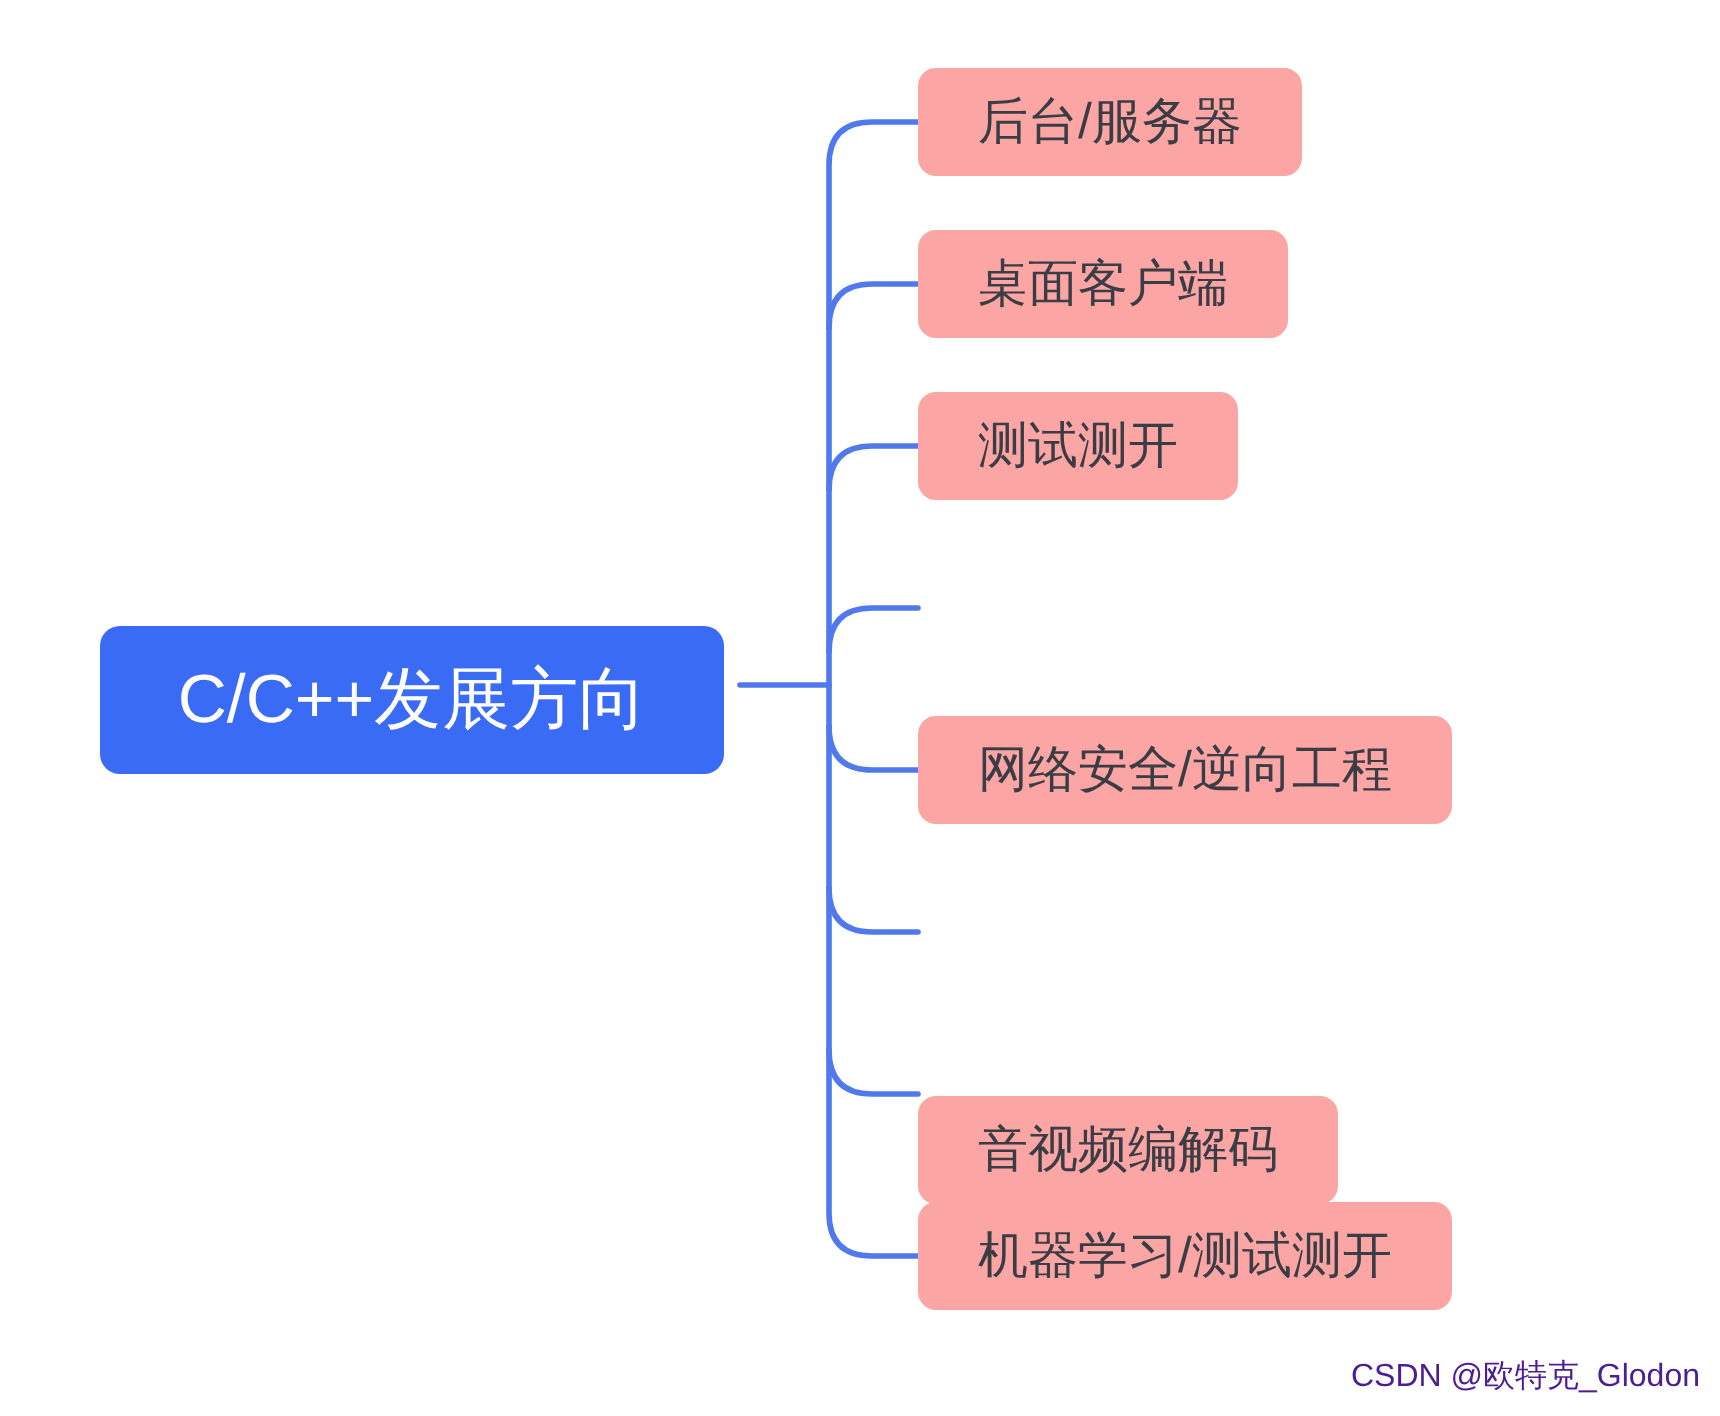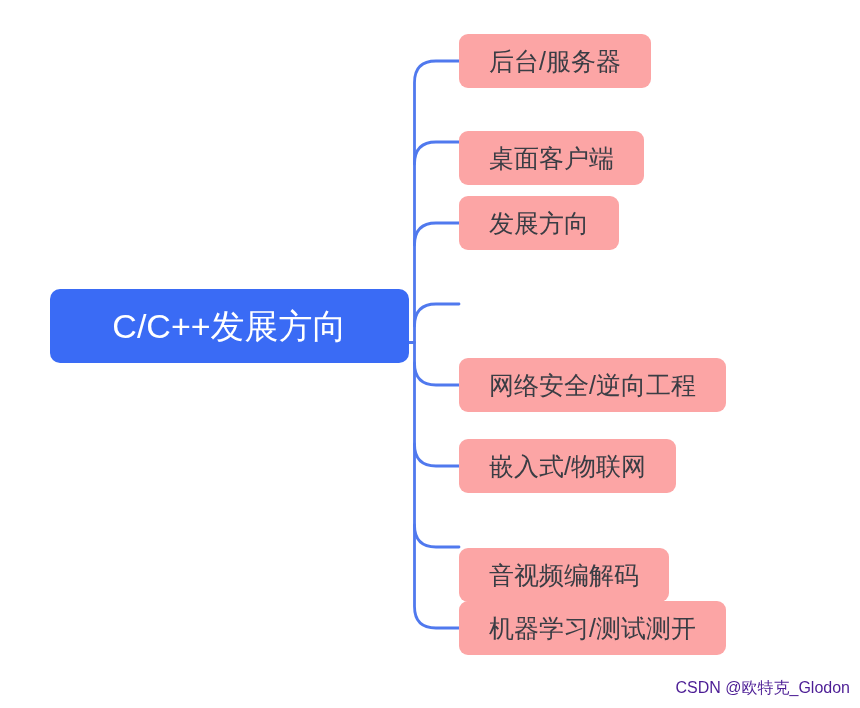--- a/index.html
+++ b/index.html
@@ -25,22 +25,22 @@
   }
   .connector-svg path {
     fill: none;
     stroke: #5079ee;
     stroke-width: 2.8;
     stroke-linecap: round;
   }
   .root-node {
     position: absolute;
     left: 50px;
-    top: 289px;
-    width: 359px;
+    top: 313px;
+    width: 312px;
     height: 74px;
     background: #3a6bf5;
     border-radius: 10px;
     color: #ffffff;
     font-size: 34px;
     line-height: 74px;
     text-align: center;
     white-space: nowrap;
     cursor: pointer;
   }
@@ -52,21 +52,21 @@
     padding: 0 30px;
     background: #fca5a5;
     border-radius: 9px;
     color: #3a3d44;
     font-size: 25px;
     white-space: nowrap;
     width: max-content;
     cursor: pointer;
   }
   .branch-node.n1 { top: 34px;  }
-  .branch-node.n2 { top: 131px; }
+  .branch-node.n2 { top: 115px; }
   .branch-node.n3 { top: 196px; }
   .branch-node.n4 { top: 277px; }
   .branch-node.n5 { top: 358px; }
   .branch-node.n6 { top: 439px; }
   .branch-node.n7 { top: 548px; }
   .branch-node.n8 { top: 601px; }
   .watermark {
     position: absolute;
     right: 10px;
     top: 678px;
@@ -88,21 +88,20 @@
     <path d="M414.5 326 Q414.5 304 436 304 H459"></path>
     <path d="M414.5 363 Q414.5 385 436 385 H459"></path>
     <path d="M414.5 444 Q414.5 466 436 466 H459"></path>
     <path d="M414.5 525 Q414.5 547 436 547 H459"></path>
   </svg>
 
   <div class="root-node">C/C++发展方向</div>
 
   <div class="branch-node n1">后台/服务器</div>
   <div class="branch-node n2">桌面客户端</div>
-  <div class="branch-node n3">发展方向</div>
+  <div class="branch-node n3">测试测开</div>
   <div class="branch-node n5">网络安全/逆向工程</div>
-  <div class="branch-node n6">嵌入式/物联网</div>
   <div class="branch-node n7">音视频编解码</div>
   <div class="branch-node n8">机器学习/测试测开</div>
 
   <div class="watermark">CSDN @欧特克_Glodon</div>
 
 </div>
 
 </body></html>

